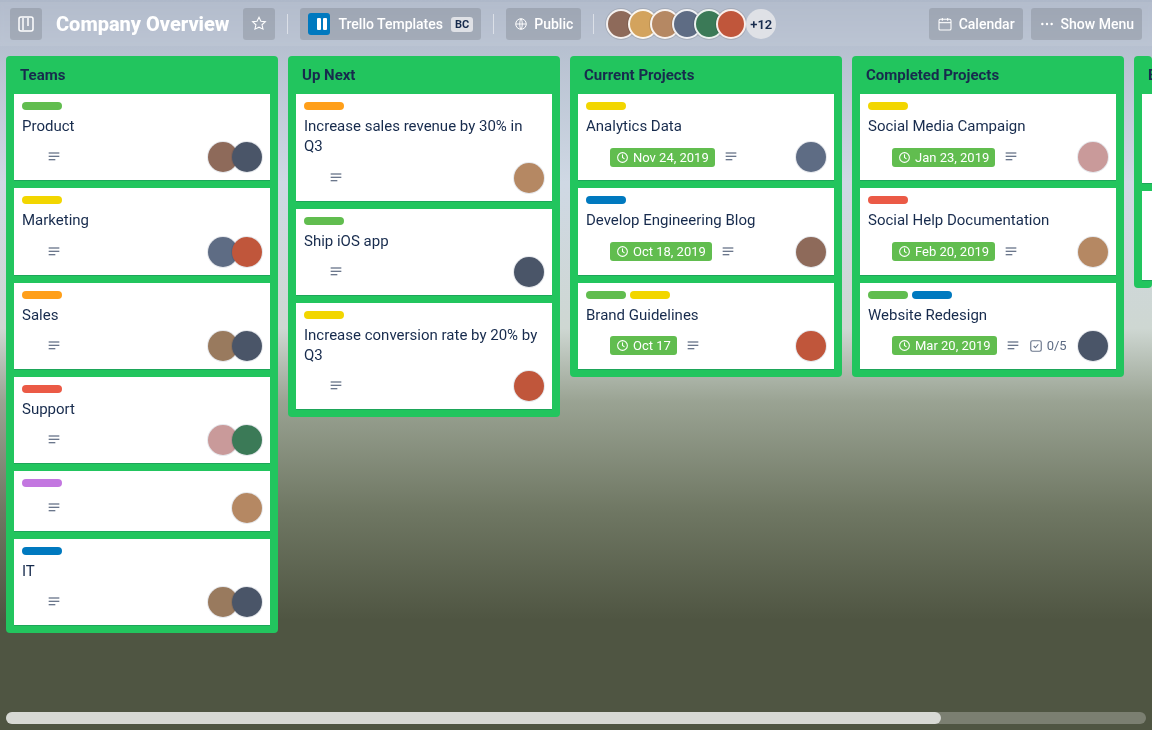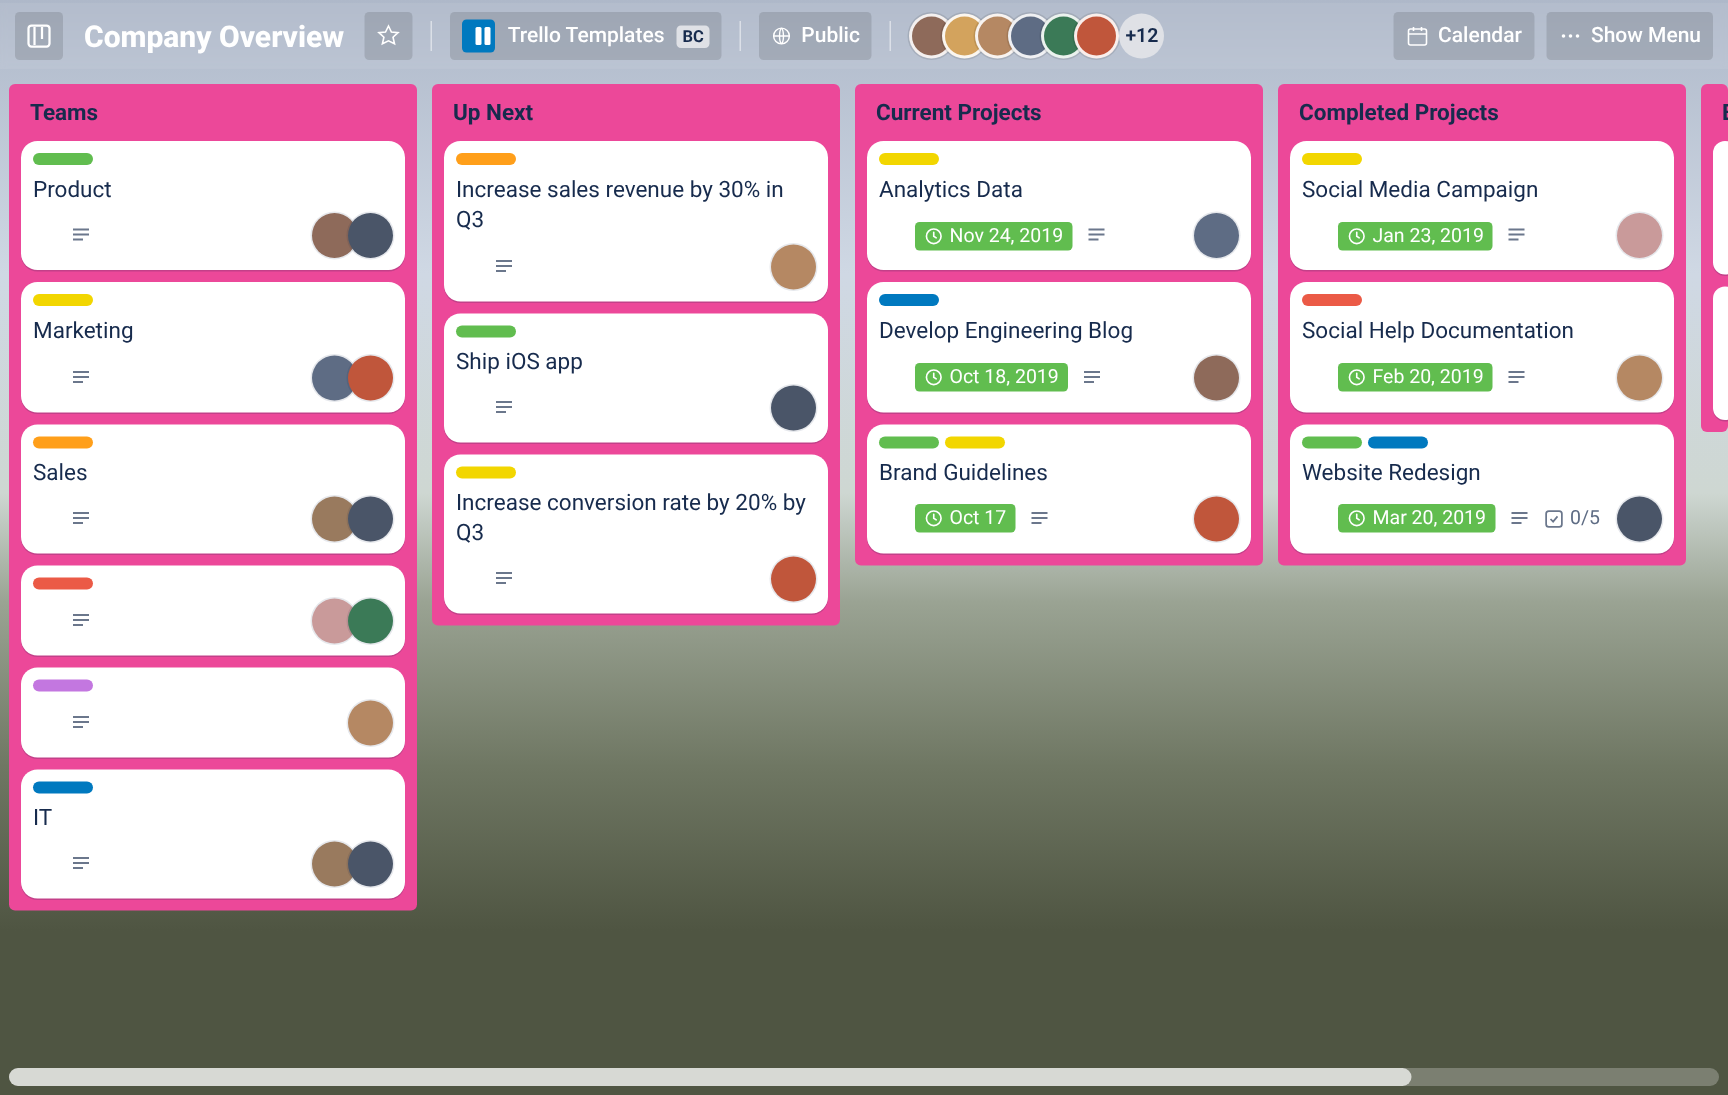--- a/index.html
+++ b/index.html
@@ -43,30 +43,30 @@
 .icon-svg { display:inline-flex; align-items:center; }
 .board-canvas {
   padding: 10px 6px 0 6px;
   display:flex; gap:10px;
   overflow-x:auto; overflow-y:hidden;
   height: calc(100% - 56px);
   align-items: flex-start;
 }
 .list {
   width: 272px; min-width:272px;
-  background:#ec4899;
+  background:#22c55e;
   border-radius:4px;
   padding: 8px; box-sizing:border-box;
   display:flex; flex-direction:column; gap:8px;
   max-height: 100%;
 }
 .list.partial { min-width: 18px; width: 18px; padding:8px 0 8px 8px; overflow:hidden;}
 .list-name { font-size:15px; font-weight:700; padding: 2px 6px; color:#172b4d;}
 .card {
-  background:#fff; border-radius:11px;
+  background:#fff; border-radius:0;
   box-shadow: 0 1px 0 rgba(9,30,66,.18);
   padding:8px; display:flex; flex-direction:column; gap:6px;
   position:relative;
 }
 .card-title { font-size:15px; line-height:1.35; }
 .labels { display:flex; gap:4px; }
 .label { height:8px; width:40px; border-radius:4px; }
 .l-green{background:#61bd4f;} .l-yellow{background:#f2d600;} .l-orange{background:#ff9f1a;}
 .l-red{background:#eb5a46;} .l-purple{background:#c377e0;} .l-blue{background:#0079bf;}
 .card-bottom { display:flex; align-items:center; gap:8px; min-height:30px;}
@@ -229,20 +229,21 @@
           <div class="card-members">
             <div class="avatar a10"></div>
             <div class="avatar a9"></div>
           </div>
         </div>
       </div>
       <div class="card">
         <div class="labels">
           <span class="label l-red"></span>
         </div>
+        <div class="card-title">Support</div>
         <div class="card-bottom">
           <div class="badges">
             <span class="badge icon-svg">
               <svg width="16" height="16" viewBox="0 0 24 24" fill="none">
                 <line x1="4" y1="6" x2="20" y2="6" stroke="#6b778c" stroke-width="2"></line>
                 <line x1="4" y1="11" x2="20" y2="11" stroke="#6b778c" stroke-width="2"></line>
                 <line x1="4" y1="16" x2="14" y2="16" stroke="#6b778c" stroke-width="2"></line>
               </svg>
             </span>
           </div>

